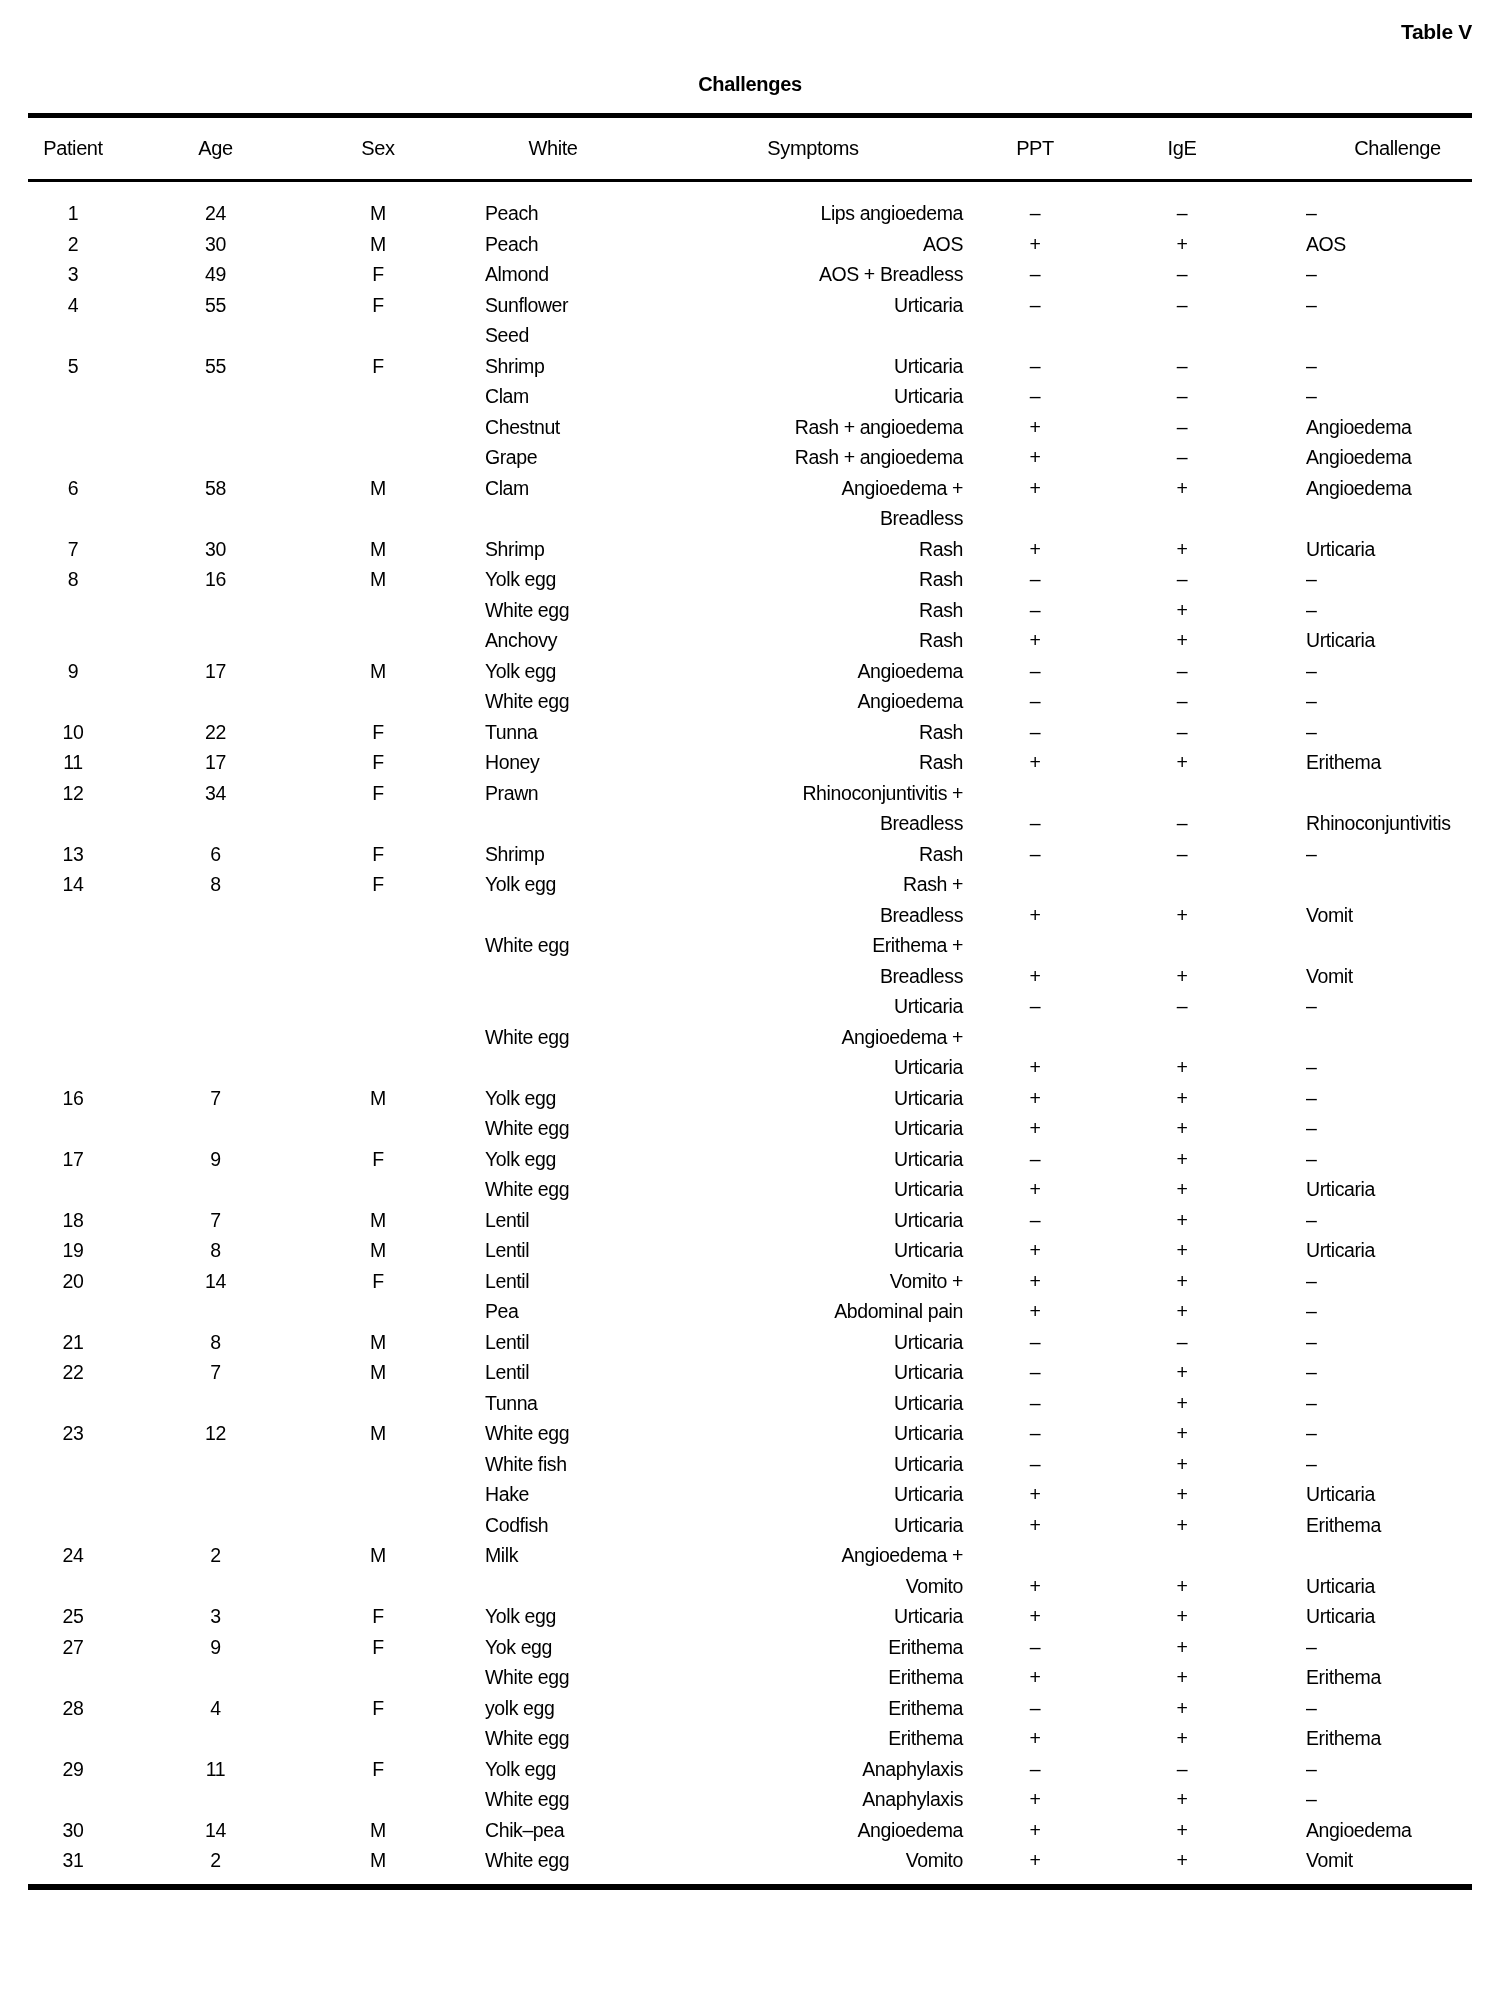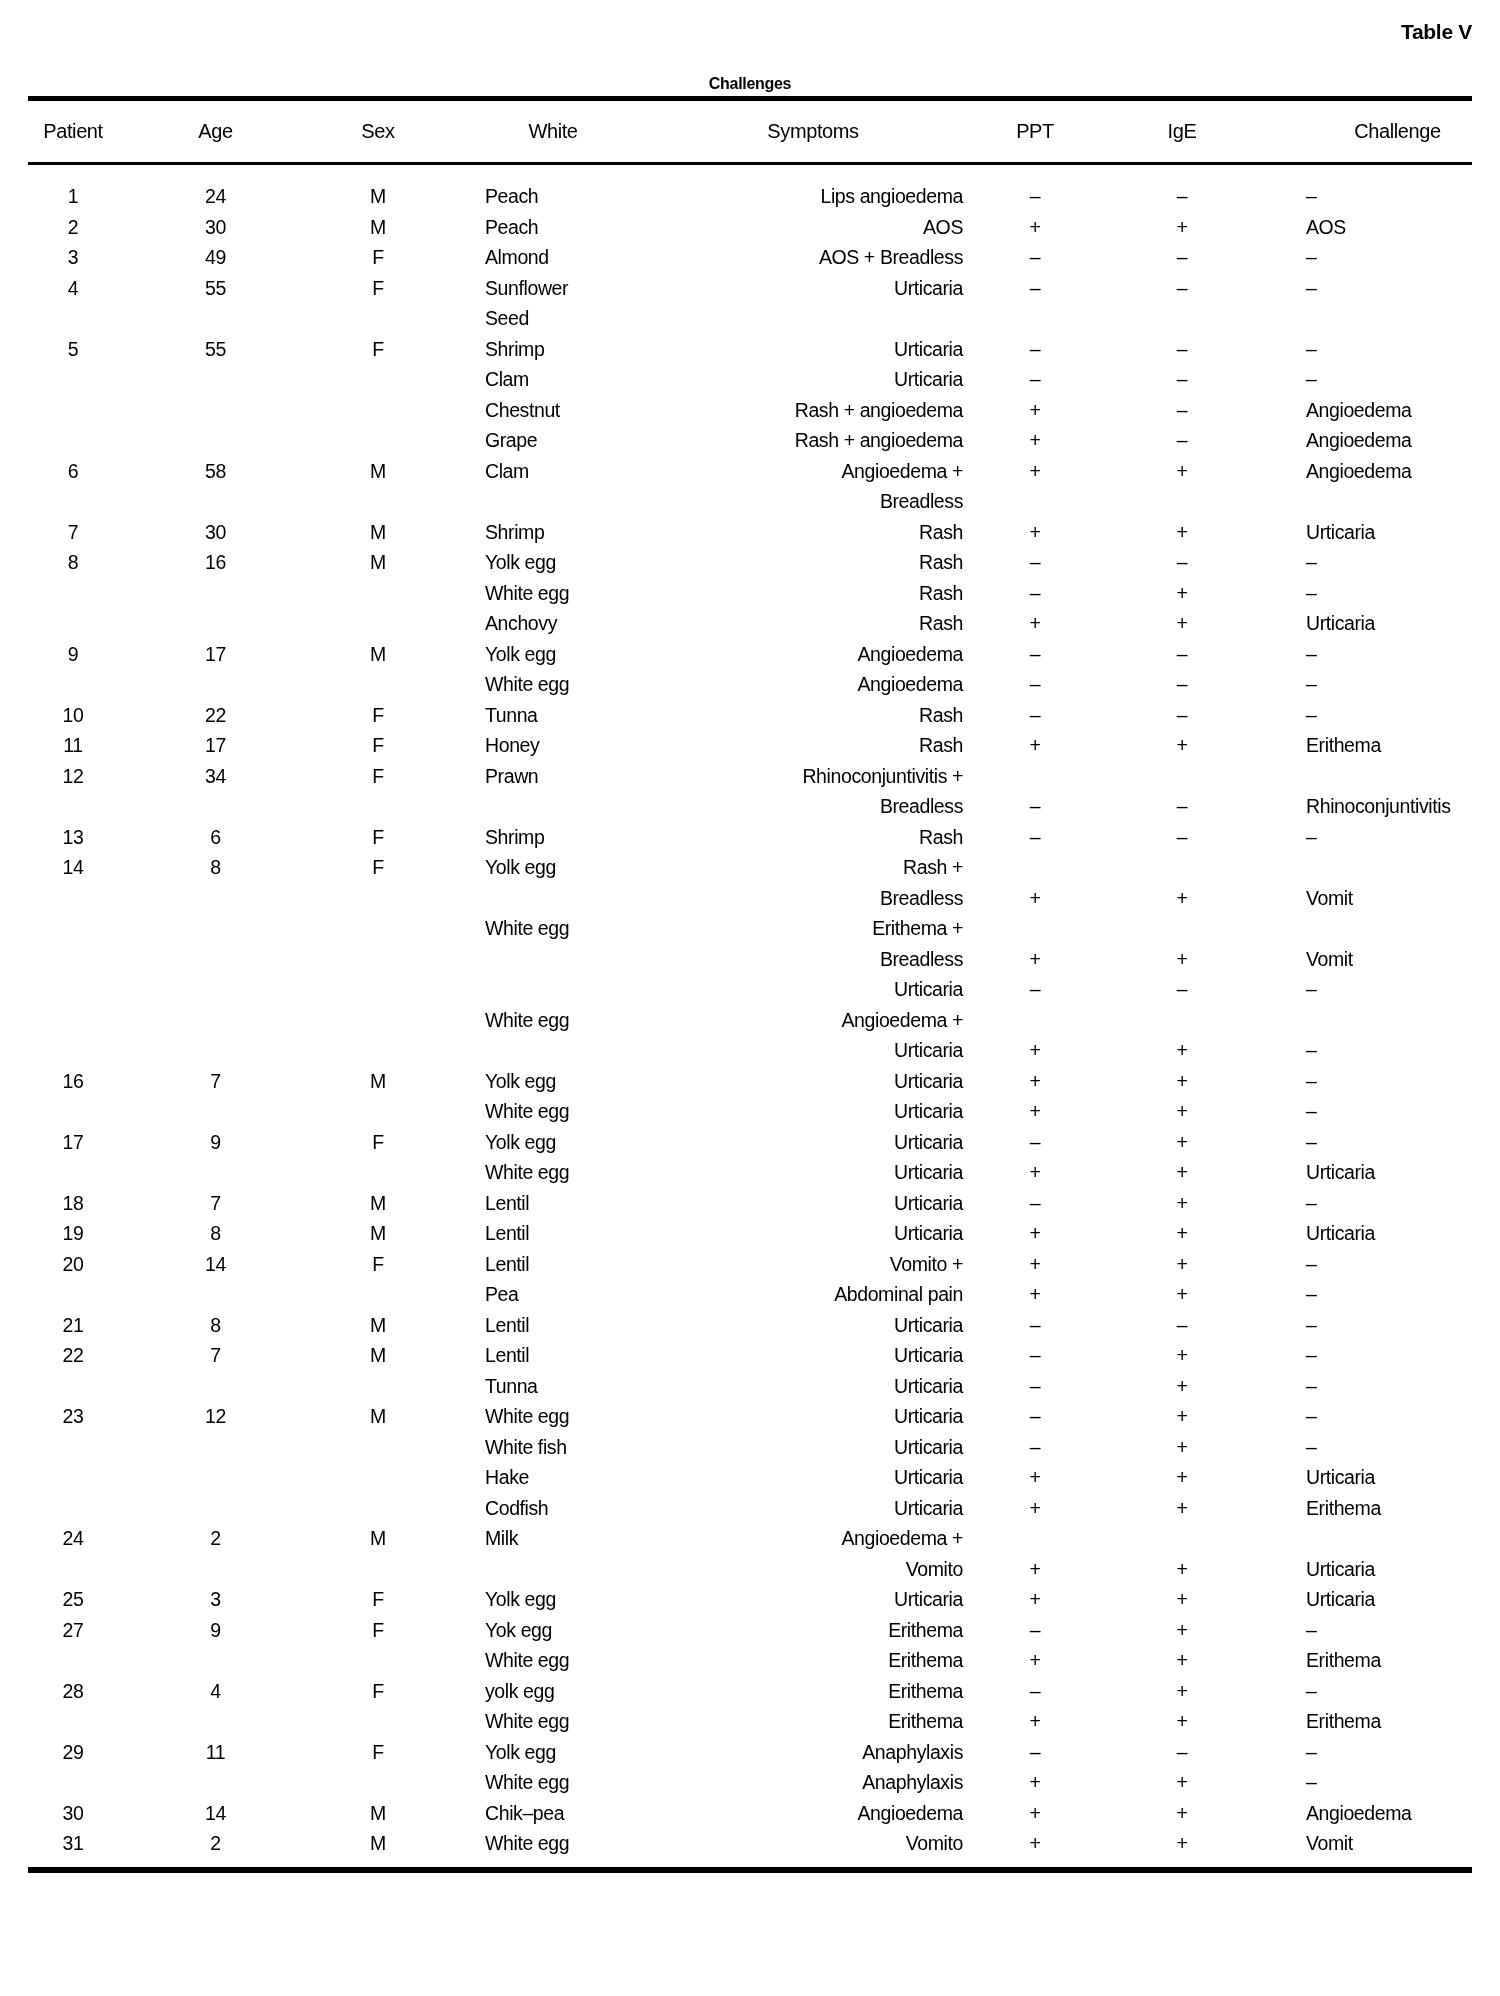--- a/index.html
+++ b/index.html
@@ -21,26 +21,27 @@
     text-align: right;
     font-weight: bold;
     font-size: 21px;
     line-height: 24px;
     padding-top: 20px;
     letter-spacing: -0.3px;
   }
   .subtitle {
     text-align: center;
     font-weight: bold;
-    font-size: 16px;
+    font-size: 20px;
     line-height: 24px;
     margin-top: 28px;
     letter-spacing: -0.3px;
   }
   table.challenges {
+    margin-top: 17px;
     width: 1444px;
     table-layout: fixed;
     border-collapse: collapse;
     border-top: 5px solid #000;
     border-bottom: 6px solid #000;
   }
   thead th {
     font-weight: normal;
     font-size: 20px;
     line-height: 24px;

